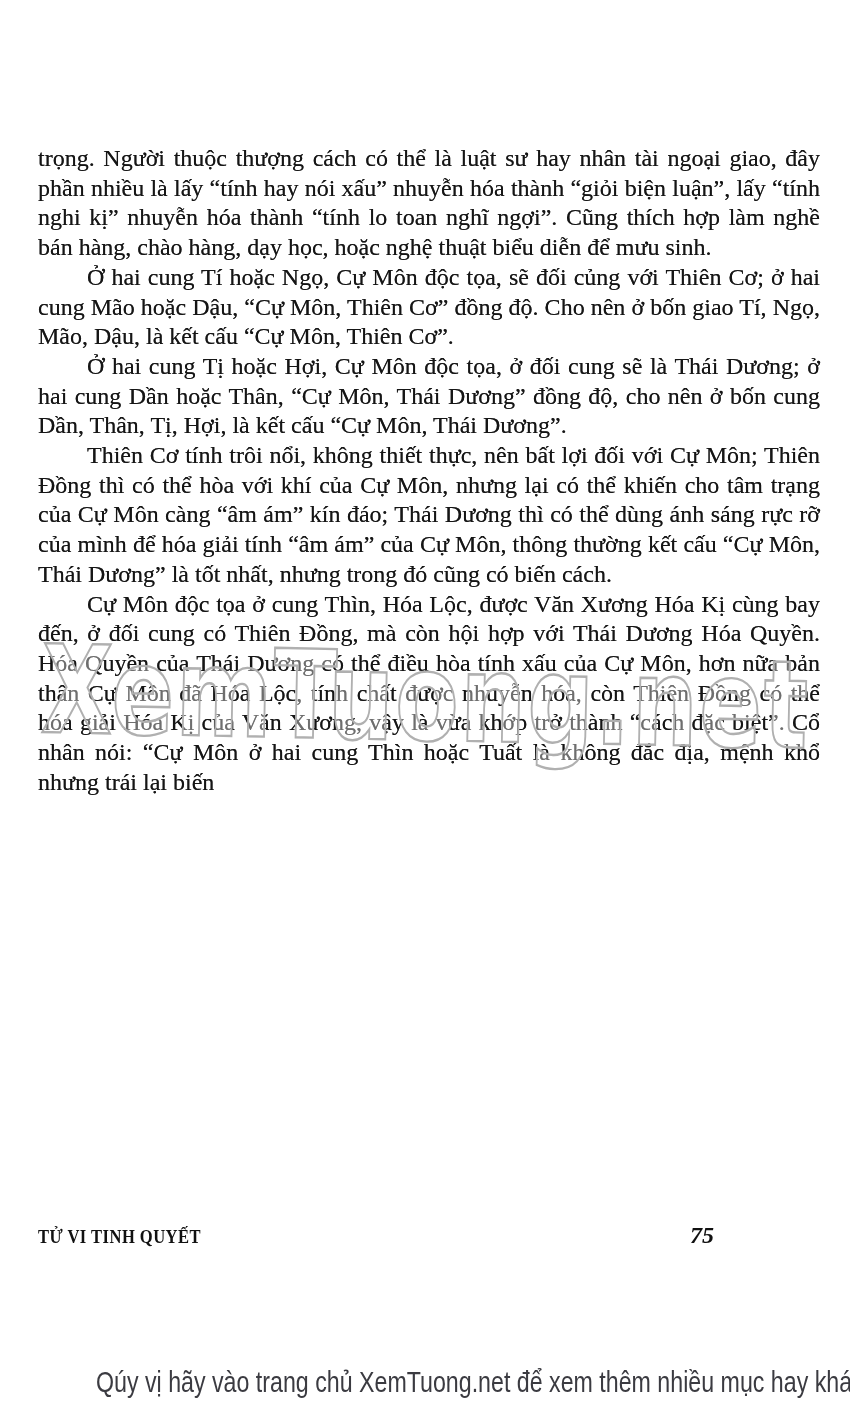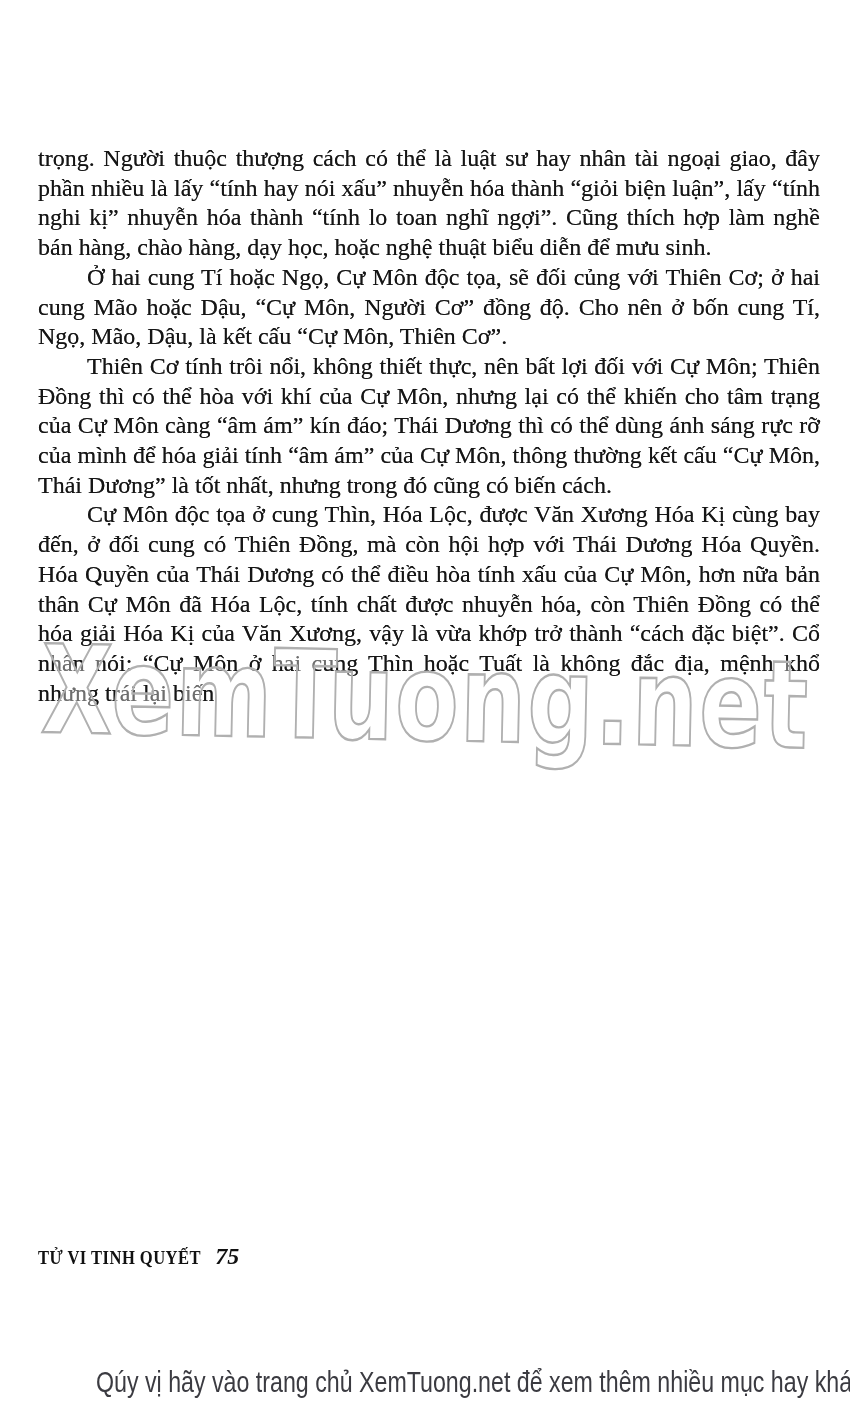--- a/index.html
+++ b/index.html
@@ -53,41 +53,42 @@
     font-size: 122px;
     font-weight: bold;
     letter-spacing: 2px;
     fill: rgba(255,255,255,0.38);
     stroke: #b0b0b0;
     stroke-width: 2.4px;
   }
   .page-footer {
     position: absolute;
     left: 38px;
-    top: 1243px;
+    top: 1191px;
     width: 676px;
     display: flex;
-    justify-content: flex-start;
+    justify-content: space-between;
     align-items: baseline;
   }
   .book-title {
     font-family: "Liberation Serif", serif;
     font-weight: bold;
     font-size: 18px;
     letter-spacing: 0.5px;
     color: #111111;
     transform: scaleX(0.92);
     transform-origin: left center;
   }
   .page-number {
     font-family: "Liberation Serif", serif;
     font-weight: bold;
     font-style: italic;
     font-size: 24px;
     color: #111111;
+    margin-top: 31px;
   }
   .promo-bar {
     position: absolute;
     left: 0;
     top: 1366px;
     width: 850px;
     text-align: center;
   }
   .promo-text {
     display: inline-block;
@@ -100,21 +101,22 @@
     transform-origin: center;
   }
 </style>
 </head>
 <body>
 
 <div class="page-scan">
 
   <div class="text-block">
     <p>trọng. Người thuộc thượng cách có thể là luật sư hay nhân tài ngoại giao, đây phần nhiều là lấy “tính hay nói xấu” nhuyễn hóa thành “giỏi biện luận”, lấy “tính nghi kị” nhuyễn hóa thành “tính lo toan nghĩ ngợi”. Cũng thích hợp làm nghề bán hàng, chào hàng, dạy học, hoặc nghệ thuật biểu diễn để mưu sinh.</p>
-    <p class="indent">Ở hai cung Tí hoặc Ngọ, Cự Môn độc tọa, sẽ đối củng với Thiên Cơ; ở hai cung Mão hoặc Dậu, “Cự Môn, Người Cơ” đồng độ. Cho nên ở bốn cung Tí, Ngọ, Mão, Dậu, là kết cấu “Cự Môn, Thiên Cơ”.</p>
+    <p class="indent">Ở hai cung Tí hoặc Ngọ, Cự Môn độc tọa, sẽ đối củng với Thiên Cơ; ở hai cung Mão hoặc Dậu, “Cự Môn, Thiên Cơ” đồng độ. Cho nên ở bốn giao Tí, Ngọ, Mão, Dậu, là kết cấu “Cự Môn, Thiên Cơ”.</p>
+    <p class="indent">Ở hai cung Tị hoặc Hợi, Cự Môn độc tọa, ở đối cung sẽ là Thái Dương; ở hai cung Dần hoặc Thân, “Cự Môn, Thái Dương” đồng độ, cho nên ở bốn cung Dần, Thân, Tị, Hợi, là kết cấu “Cự Môn, Thái Dương”.</p>
     <p class="indent">Thiên Cơ tính trôi nổi, không thiết thực, nên bất lợi đối với Cự Môn; Thiên Đồng thì có thể hòa với khí của Cự Môn, nhưng lại có thể khiến cho tâm trạng của Cự Môn càng “âm ám” kín đáo; Thái Dương thì có thể dùng ánh sáng rực rỡ của mình để hóa giải tính “âm ám” của Cự Môn, thông thường kết cấu “Cự Môn, Thái Dương” là tốt nhất, nhưng trong đó cũng có biến cách.</p>
     <p class="indent">Cự Môn độc tọa ở cung Thìn, Hóa Lộc, được Văn Xương Hóa Kị cùng bay đến, ở đối cung có Thiên Đồng, mà còn hội hợp với Thái Dương Hóa Quyền. Hóa Quyền của Thái Dương có thể điều hòa tính xấu của Cự Môn, hơn nữa bản thân Cự Môn đã Hóa Lộc, tính chất được nhuyễn hóa, còn Thiên Đồng có thể hóa giải Hóa Kị của Văn Xương, vậy là vừa khớp trở thành “cách đặc biệt”. Cổ nhân nói: “Cự Môn ở hai cung Thìn hoặc Tuất là không đắc địa, mệnh khổ nhưng trái lại biến</p>
   </div>
 
   <svg class="watermark" width="850" height="150" viewBox="0 0 850 150" aria-hidden="true">
     <text x="425" y="102" text-anchor="middle" textLength="768" lengthAdjust="spacingAndGlyphs">XemTuong.net</text>
   </svg>
 
   <div class="page-footer">
     <span class="book-title">TỬ VI TINH QUYẾT</span>

